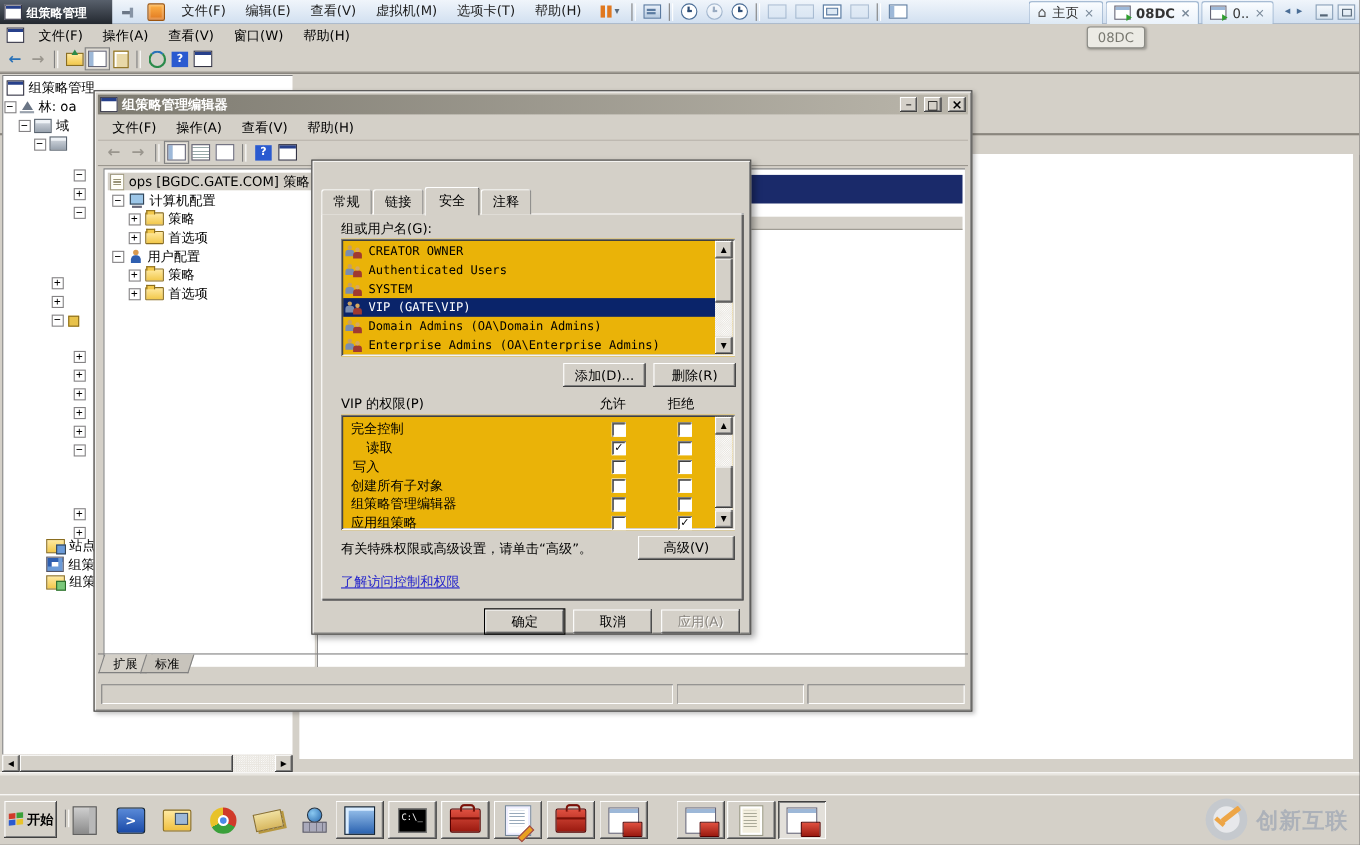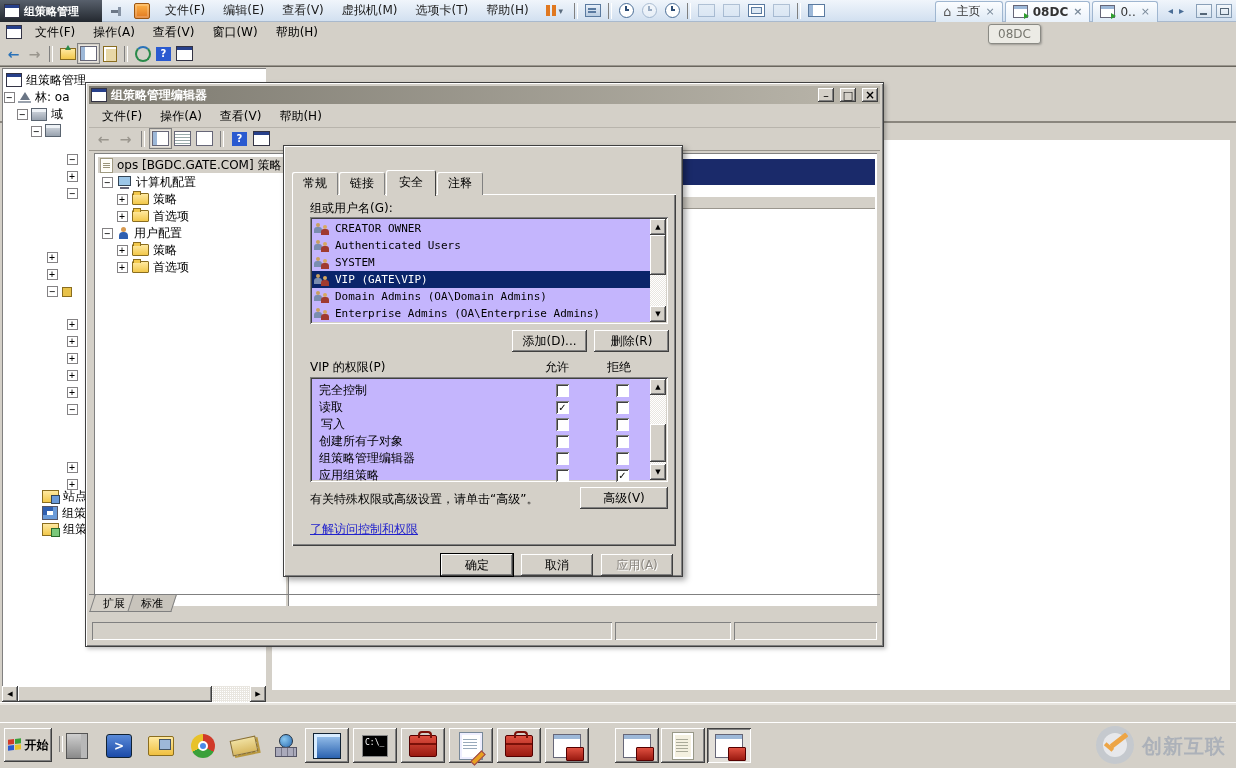--- a/index.html
+++ b/index.html
@@ -1,20 +1,20 @@
 <!DOCTYPE html>
 <html><head>
 <meta charset="utf-8">
 <style>
   html,body{margin:0;padding:0;background:#555;}
   #screen{position:relative;width:1236px;height:768px;overflow:hidden;background:#d4d0c8;
           font-family:"DejaVu Sans","Liberation Sans",sans-serif;font-size:12px;color:#000;}
   
   .r1{box-shadow:inset -1px -1px 0 #404040,inset 1px 1px 0 #ffffff,inset -2px -2px 0 #808080,inset 2px 2px 0 #d4d0c8;background:#d4d0c8;}
-  .s1{box-shadow:inset 1px 1px 0 #808080,inset -1px -1px 0 #ffffff,inset 2px 2px 0 #404040,inset -2px -2px 0 #d4d0c8;background:#c4b5fd;}
+  .s1{box-shadow:inset 1px 1px 0 #808080,inset -1px -1px 0 #ffffff,inset 2px 2px 0 #404040,inset -2px -2px 0 #d4d0c8;background:#eab308;}
   .etchv{width:2px;height:16px;border-left:1px solid #808080;border-right:1px solid #fff;margin:0 3px;}
   
   .vmbar{position:absolute;left:0;top:0;width:1236px;height:22px;background:linear-gradient(#f0f5fb,#d2e0f0);
          border-bottom:1px solid #a9b9cd;display:flex;align-items:center;padding-left:104px;box-sizing:border-box;}
   .guesttitle{position:absolute;left:0;top:0;width:102px;height:22px;background:linear-gradient(#58606c,#23282f);
          color:#fff;font-weight:bold;font-size:11px;display:flex;align-items:center;gap:4px;padding-left:4px;box-sizing:border-box;}
   .vmmenu{padding:0 9px;height:22px;display:flex;align-items:center;color:#1c1c1c;}
   .ic-pin{width:12px;height:12px;position:relative;margin:0 6px;}
   .ic-pin::before{content:"";position:absolute;left:1px;top:5px;width:8px;height:3px;background:#6b7686;}
   .ic-pin::after{content:"";position:absolute;left:8px;top:2px;width:3px;height:9px;background:#8794a5;}
@@ -515,21 +515,21 @@
       <span class="lbl" style="left:18px;top:165px;">VIP 的权限(P)</span>
       <span class="lbl" style="left:253px;top:165px;">允许</span>
       <span class="lbl" style="left:315px;top:165px;">拒绝</span>
       <div class="permbox s1">
         <div class="prow" style="top:5px;">
             <span style="padding-left:6px;">完全控制</span>
             <span class="cb" style="left:243px;"></span>
             <span class="cb" style="left:303px;"></span>
           </div>
         <div class="prow" style="top:22px;">
-            <span style="padding-left:6px;">读取</span>
+            <span style="padding-left:20px;">读取</span>
             <span class="cb checked" style="left:243px;"></span>
             <span class="cb" style="left:303px;"></span>
           </div>
         <div class="prow" style="top:39px;">
             <span style="padding-left:8px;">写入</span>
             <span class="cb" style="left:243px;"></span>
             <span class="cb" style="left:303px;"></span>
           </div>
         <div class="prow" style="top:56px;">
             <span style="padding-left:6px;">创建所有子对象</span>

